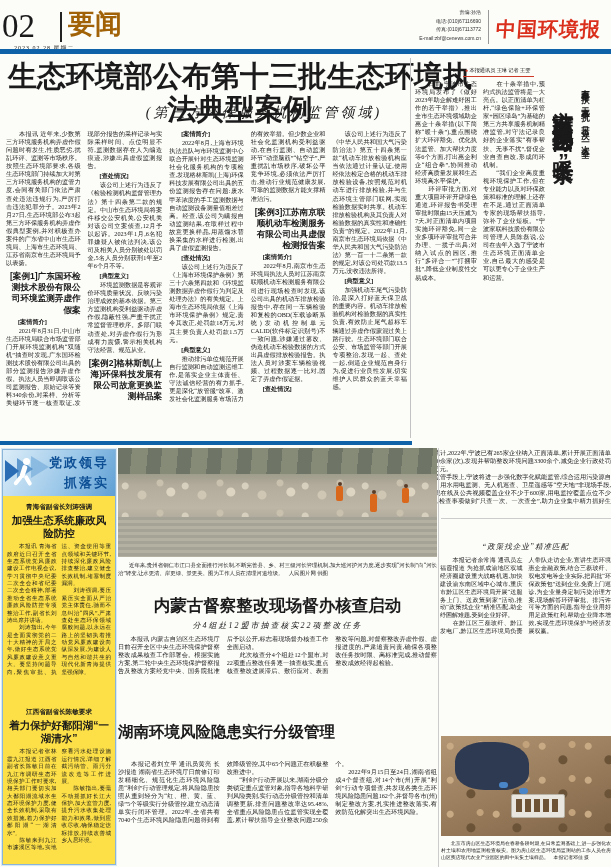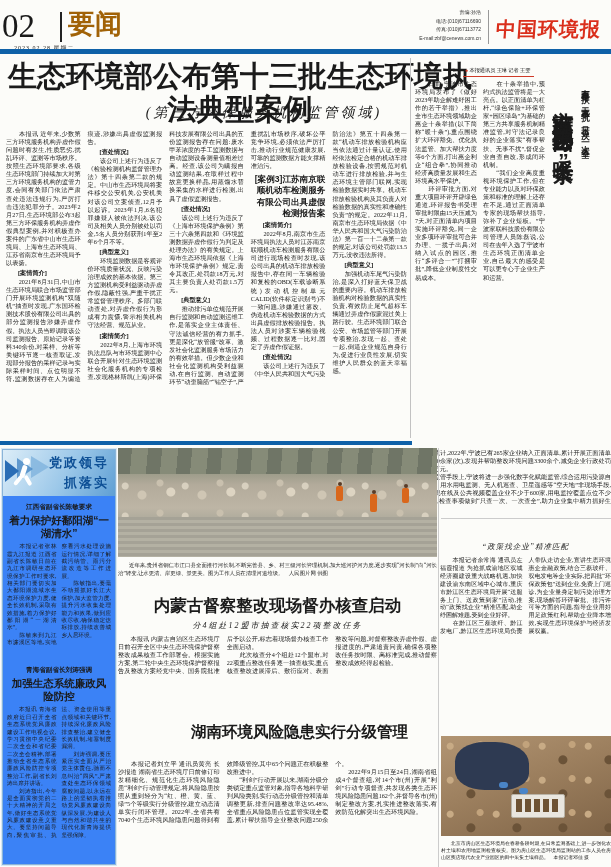--- a/index.html
+++ b/index.html
@@ -43,21 +43,21 @@
             margin-left:8px;margin-top:14px;}
   .nb-kicker{writing-mode:vertical-rl;text-orientation:upright;font-size:8.5px;font-weight:bold;
              font-family:"Liberation Sans",sans-serif;letter-spacing:2px;height:220px;margin-left:6px;margin-top:2px;}
   .nb-lower{margin-top:5px;width:196px;height:80px;font-size:6.2px;line-height:1.3;overflow:hidden;}
 
   .bluebar2{left:0;top:441px;width:412px;height:4px;background:#0f61a8;}
   .vline-low{left:438px;top:448px;width:1px;height:419px;background:#ccc;}
 
   
   .pbox{left:2px;top:449px;width:112px;height:414px;border:1px solid #8ab4d8;box-shadow:0 0 0 1px #d8e8f4;
-        overflow:hidden;background:#3b82f6;}
+        overflow:hidden;background:#fde047;}
   .pbanner{position:relative;height:46px;background:linear-gradient(120deg,#dcedf8 0%,#9cc8e9 55%,#5f9fd4 100%);overflow:hidden;}
   .chev{position:absolute;width:0;height:0;border-top:11px solid transparent;border-bottom:11px solid transparent;}
   .c1{left:2px;top:10px;border-left:14px solid #2a6db5;}
   .c2{left:14px;top:8px;border-left:16px solid #4d8cc7;opacity:.85;}
   .c3{left:28px;top:6px;border-left:18px solid #7fb3dd;opacity:.8;}
   .runner{position:absolute;left:10px;top:8px;width:26px;height:30px;}
   .runner .head{position:absolute;left:10px;top:0;width:7px;height:7px;border-radius:50%;background:#fff;}
   .runner .body{position:absolute;left:8px;top:7px;width:5px;height:13px;background:#fff;transform:rotate(18deg);border-radius:2px;}
   .runner .leg1{position:absolute;left:3px;top:17px;width:4px;height:11px;background:#fff;transform:rotate(40deg);border-radius:2px;}
   .runner .leg2{position:absolute;left:13px;top:17px;width:4px;height:11px;background:#fff;transform:rotate(-30deg);border-radius:2px;}
@@ -89,21 +89,21 @@
   .worker{position:absolute;width:7px;height:15px;background:#d9671c;border-radius:2px;}
   .worker .w-head{position:absolute;left:1.5px;top:-4px;width:4px;height:4px;border-radius:50%;background:#5a3c28;}
   .cap1{left:118px;top:561px;width:319px;font-size:5.4px;line-height:1.5;color:#222;}
 
   
   .nm-hl{left:118px;top:595px;width:319px;text-align:center;font-size:16.5px;font-weight:900;
          font-family:"Liberation Sans",sans-serif;}
   .nm-sub{left:118px;top:620px;width:319px;text-align:center;font-size:8px;font-style:italic;letter-spacing:2px;}
   .nm-body{left:118px;top:635px;width:319px;height:83px;column-count:3;column-gap:7px;
            font-size:6.2px;line-height:1.3;overflow:hidden;}
-  .hn-hl{left:118px;top:722px;width:363px;text-align:center;font-size:15.5px;font-weight:900;
+  .hn-hl{left:118px;top:722px;width:363px;text-align:left;font-size:15.5px;font-weight:900;
          font-family:"Liberation Sans",sans-serif;}
   .hn-sub{left:118px;top:745px;width:319px;text-align:center;font-size:8px;font-style:italic;letter-spacing:2px;}
   .hn-body{left:118px;top:760px;width:319px;height:104px;column-count:3;column-gap:7px;
            font-size:6.2px;line-height:1.3;overflow:hidden;}
 
   
   .cq-rule{left:441px;top:518px;width:170px;height:1px;background:#ccc;}
   .cq-hl{left:440px;top:524px;width:171px;text-align:center;font-size:11px;font-weight:900;
          font-family:"Liberation Sans",sans-serif;letter-spacing:0;}
   .cq-sub{left:440px;top:542px;width:171px;text-align:center;font-size:7.5px;font-style:italic;letter-spacing:1px;}
@@ -146,26 +146,28 @@
     <div>E-mail:zbf@cenews.com.cn</div>
   </div>
   <div class="abs logo-div"></div>
   <div class="abs masthead">中国环境报</div>
   <div class="abs bluebar"></div>
 
   <div class="abs lead-hl">生态环境部公布第十三批生态环境执法典型案例</div>
   <div class="abs lead-sub">(第三方环保服务机构监管领域)</div>
   <div class="abs main-cols">
     <p class="txt">　　本报讯 近年来,少数第三方环境服务机构弄虚作假问题时有发生,性质恶劣,扰乱环评、监测等市场秩序。按照生态环境部要求,各级生态环境部门持续加大对第三方环境服务机构的监管力度,会同有关部门依法严肃查处违法违规行为,严厉打击违法犯罪分子。2023年2月27日,生态环境部公布3起第三方环保服务机构弄虚作假典型案例,并对积极查办案件的广东省中山市生态环境局、上海市生态环境局、江苏省南京市生态环境局予以表扬。</p>
+    <h3 class="case-ttl">[案例1]广东国环检测技术股份有限公司环境监测弄虚作假案</h3>
     <p class="sec-lbl">[案情简介]</p>
     <p class="txt">　　2021年8月31日,中山市生态环境局联合市场监管部门开展环境监测机构“双随机”抽查时发现,广东国环检测技术股份有限公司出具的部分监测报告涉嫌弄虚作假。执法人员当即调取该公司监测报告、原始记录等资料340余份,对采样、分析等关键环节逐一核查取证,发现部分报告的采样记录与实际采样时间、点位明显不符,监测数据存在人为编造痕迹,涉嫌出具虚假监测报告。</p>
     <p class="sec-lbl">[查处情况]</p>
     <p class="txt">　　该公司上述行为违反了《检验检测机构监督管理办法》第十四条第二款的规定。中山市生态环境局将案件移交公安机关,公安机关对该公司立案侦查,12月予以起诉。2023年1月,6名犯罪嫌疑人被依法判决,该公司及相关人员分别被处以罚金,5名人员分别获刑1年至2年6个月不等。</p>
     <p class="sec-lbl">[典型意义]</p>
     <p class="txt">　　环境监测数据是客观评价环境质量状况、反映污染治理成效的基本依据。第三方监测机构受利益驱动弄虚作假,隐蔽性强,严重干扰正常监督管理秩序。多部门联动查处,对弄虚作假行为形成有力震慑,警示相关机构守法经营、规范从业。</p>
+    <h3 class="case-ttl">[案例2]格林斯凯(上海)环保科技发展有限公司故意更换监测样品案</h3>
     <p class="sec-lbl">[案情简介]</p>
     <p class="txt">　　2022年8月,上海市环境执法总队与市环境监测中心联合开展针对生态环境监测社会化服务机构的专项检查,发现格林斯凯(上海)环保科技发展有限公司出具的五份监测报告存在问题:废水甲苯浓度的手工监测数据与自动监测设备测量值相差过高。经查,该公司为瞒报自动监测结果,在取样过程中故意更换样品,用蒸馏水替换采集的水样进行检测,出具了虚假监测报告。</p>
     <p class="sec-lbl">[查处情况]</p>
     <p class="txt">　　该公司上述行为违反了《上海市环境保护条例》第三十六条第四款和《环境监测数据弄虚作假行为判定及处理办法》的有关规定。上海市生态环境局依据《上海市环境保护条例》规定,责令其改正,处罚款18万元,对其主要负责人处罚款1.5万元。</p>
     <p class="sec-lbl">[典型意义]</p>
     <p class="txt">　　推动排污单位规范开展自行监测和自动监测运维工作,是落实企业主体责任、守法诚信经营的有力抓手,更是深化“放管服”改革、激发社会化监测服务市场活力的有效举措。但少数企业和社会化监测机构受利益驱动,在自行监测、自动监测环节“动歪脑筋”“钻空子”,严重扰乱市场秩序,破坏公平竞争环境,必须依法严厉打击,推动行业规范健康发展,可靠的监测数据方能支撑精准治污。</p>
     <h3 class="case-ttl">[案例3]江苏南京联顺机动车检测服务有限公司出具虚假检测报告案</h3>
     <p class="sec-lbl">[案情简介]</p>
     <p class="txt">　　2022年8月,南京市生态环境局执法人员对江苏南京联顺机动车检测服务有限公司进行现场检查时发现,该公司出具的机动车排放检验报告中,存在同一车辆检验和复检的OBD(车载诊断系统)发动机控制单元CALID(软件标定识别号)不一致问题,涉嫌通过篡改、伪造机动车检验数据的方式出具虚假排放检验报告。执法人员对涉案车辆检验视频、过程数据逐一比对,固定了弄虚作假证据。</p>
     <p class="sec-lbl">[查处情况]</p>
@@ -203,32 +205,32 @@
       <div class="runner">
         <div class="head"></div>
           <div class="body"></div>
           <div class="leg1"></div>
           <div class="leg2"></div>
       </div>
       <div class="pbanner-t1">党政领导</div>
       <div class="pbanner-t2">抓落实</div>
     </div>
     <div class="p-art">
+      <div class="p-kick">青海省副省长刘涛强调</div>
+      <div class="p-hl">加强生态系统廉政风险防控</div>
+      <div class="p-body qh-body txt">　　本报讯 青海省政府近日召开全省生态系统党风廉政建设工作电视会议,学习贯彻中央纪委二次全会和省纪委二次全会精神,部署推动全省生态系统廉政风险防控专项整治工作,副省长刘涛出席并讲话。
+　　刘涛指出,今年是全面贯彻党的二十大精神的开局之年,做好生态系统党风廉政建设意义重大。要坚持问题导向,聚焦审批、执法、资金使用等重点领域和关键环节,持续深化廉政风险排查整治,建立健全长效机制,堵塞制度漏洞。
+　　刘涛强调,要压紧压实全面从严治党主体责任,驰而不息纠治“四风”,严肃查处生态环保领域腐败问题,以永远在路上的坚韧执着推动党风廉政建设向纵深发展,为建设人与自然和谐共生的现代化新青海提供坚强保障。</div>
+    </div>
+    <div class="p-art">
       <div class="p-kick">江西省副省长陈敏要求</div>
       <div class="p-hl">着力保护好鄱阳湖“一湖清水”</div>
       <div class="p-body jx-body txt">　　本报记者张林霞九江报道 江西省副省长陈敏日前在九江市调研生态环境保护工作时要求,相关部门要切实加大鄱阳湖流域水生态环境保护力度,健全长效机制,采取有效措施,着力保护好鄱阳湖“一湖清水”。
 　　陈敏来到九江市濂溪区等地,实地察看污水处理设施运行情况,详细了解截污纳管、雨污分流改造等工作进展。
 　　陈敏指出,要毫不动摇抓好长江大保护,加大监管力度,提升污水收集处理能力和效果,做到应收尽收,确保稳定达标排放,持续改善城乡人居环境。</div>
-    </div>
-    <div class="p-art">
-      <div class="p-kick">青海省副省长刘涛强调</div>
-      <div class="p-hl">加强生态系统廉政风险防控</div>
-      <div class="p-body qh-body txt">　　本报讯 青海省政府近日召开全省生态系统党风廉政建设工作电视会议,学习贯彻中央纪委二次全会和省纪委二次全会精神,部署推动全省生态系统廉政风险防控专项整治工作,副省长刘涛出席并讲话。
-　　刘涛指出,今年是全面贯彻党的二十大精神的开局之年,做好生态系统党风廉政建设意义重大。要坚持问题导向,聚焦审批、执法、资金使用等重点领域和关键环节,持续深化廉政风险排查整治,建立健全长效机制,堵塞制度漏洞。
-　　刘涛强调,要压紧压实全面从严治党主体责任,驰而不息纠治“四风”,严肃查处生态环保领域腐败问题,以永远在路上的坚韧执着推动党风廉政建设向纵深发展,为建设人与自然和谐共生的现代化新青海提供坚强保障。</div>
     </div>
   </div>
 
   <div class="abs photo1">
     <div class="hill"></div>
     <div class="rocks"></div>
     <div class="water"></div>
     <div class="worker" style="left:218px;top:38px;">
         <span class="w-head"></span>
       </div>

